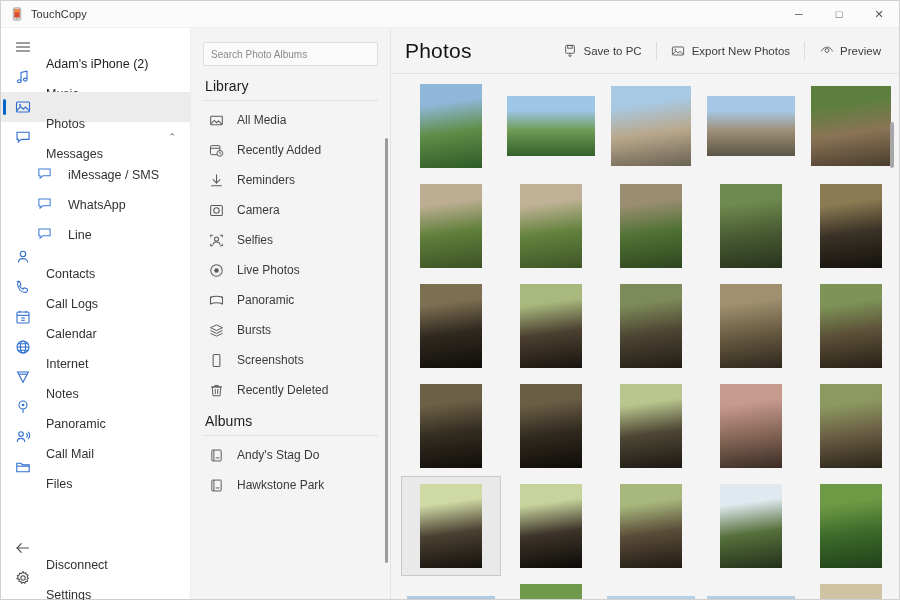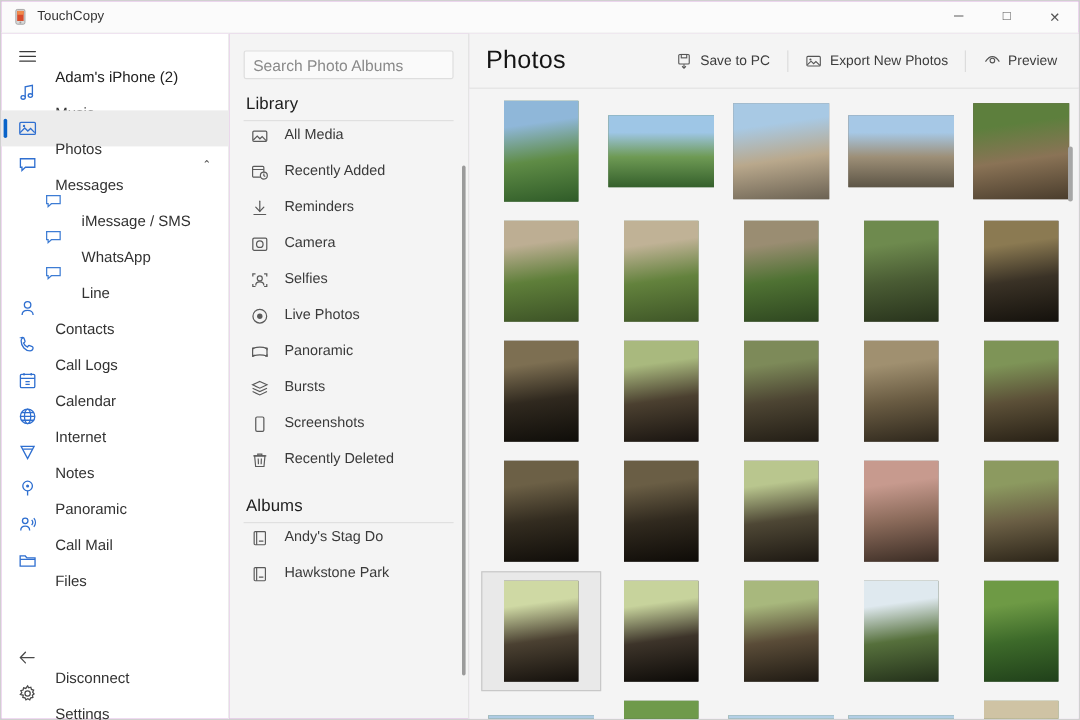--- a/index.html
+++ b/index.html
@@ -5,21 +5,21 @@
   html,body{margin:0;padding:0;}
   body{
     width:900px;height:600px;overflow:hidden;
     font-family:"Liberation Sans","DejaVu Sans",sans-serif;
     background:#ffffff;color:#222;
     -webkit-font-smoothing:antialiased;
   }
   .app{
     position:relative;width:900px;height:600px;
     border:1px solid #d0d0d0;box-sizing:border-box;
-    display:flex;flex-direction:column;background:#a21caf;
+    display:flex;flex-direction:column;background:#f9a8d4;
   }
   
   .titlebar{
     height:26px;min-height:26px;background:#fbfbfb;
     display:flex;align-items:center;border-bottom:1px solid #eeeeee;
   }
   .title-left{display:flex;align-items:center;gap:7px;padding-left:9px;flex:1;}
   .app-icon{width:14px;height:14px;position:relative;display:block;}
   .title-text{font-size:11px;color:#333;letter-spacing:0.1px;}
   .win-btns{display:flex;height:26px;}
@@ -43,46 +43,46 @@
   .nav-row.active::before{
     content:"";position:absolute;left:2px;top:7px;width:3px;height:16px;
     background:#0a63c9;border-radius:2px;
   }
   .nav-ico{
     width:20px;min-width:20px;height:18px;display:flex;align-items:center;
     justify-content:flex-start;margin-right:11px;color:#2f6fd0;
   }
   .nav-lbl{font-size:12.5px;color:#323232;white-space:nowrap;margin-top:33px;}
   .nav-row.hamburger .nav-lbl{font-size:12.5px;color:#202020;}
-  .nav-row.sub{padding-left:36px;}
+  .nav-row.sub{padding-left:36px;align-items:flex-end;}
   .nav-row.sub .nav-ico{color:#3d7cd4;}
   .chev{margin-left:auto;margin-right:14px;color:#555;font-size:9px;line-height:1;}
   .nav-spacer{flex:1;}
   .nav-bottom{padding-bottom:6px;}
   
   .albums{
     width:200px;min-width:200px;background:#f4f4f4;
     border-right:1px solid #e4e4e4;position:relative;
     display:flex;flex-direction:column;overflow:hidden;box-sizing:border-box;
   }
   .albums-inner{padding:0 12px 0 12px;overflow:hidden;flex:1;}
   .search-wrap{padding:14px 0 10px 0;}
   .search-box{
     width:100%;height:24px;box-sizing:border-box;background:#fafafa;
-    border:1px solid #dedede;border-radius:2px;font-size:13px;color:#707070;
+    border:1px solid #dedede;border-radius:2px;font-size:10px;color:#707070;
     padding:0 7px;font-family:inherit;outline:none;
   }
   .search-box::placeholder{color:#8a8a8a;}
   .sec-title{
     font-size:14px;color:#1c1c1c;font-weight:400;padding:2px 0 6px 2px;
     letter-spacing:0.1px;
   }
   .sec-rule{height:1px;background:#e0e0e0;margin:0 0 4px 0;}
   .alb-row{
-    height:30px;display:flex;padding-left:6px;
+    height:30px;display:flex;align-items:center;padding-left:6px;
     box-sizing:border-box;cursor:default;
   }
   .alb-ico{
     width:18px;min-width:18px;height:16px;margin-right:10px;color:#5a5a5a;
     display:flex;align-items:center;
   }
   .alb-lbl{font-size:12px;color:#3a3a3a;white-space:nowrap;}
   .albums-sb{
     position:absolute;right:2px;top:110px;width:3px;height:425px;
     background:#9b9b9b;border-radius:2px;

